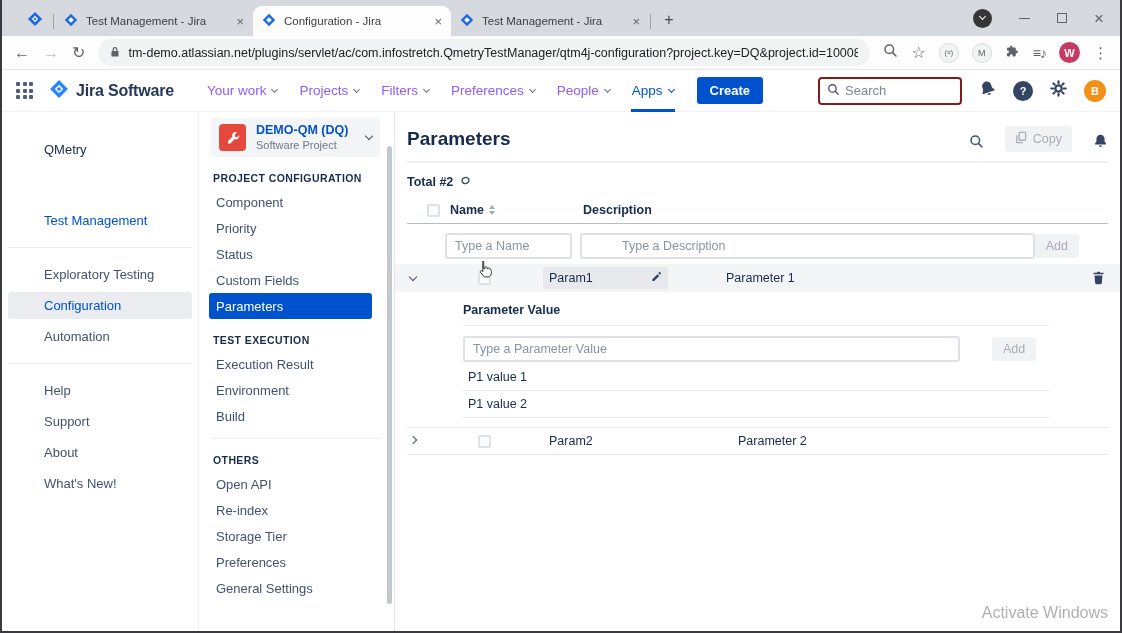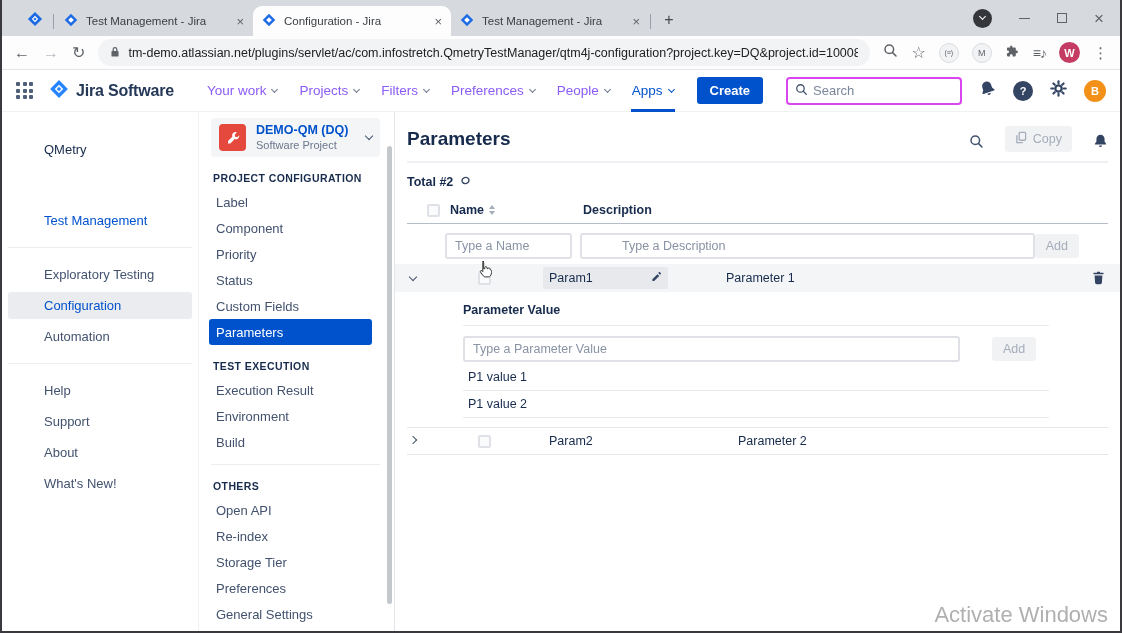--- a/index.html
+++ b/index.html
@@ -51,21 +51,21 @@
   .brand { display:flex; align-items:center; gap:7px; margin-right:22px; }
   .brand-name { font-size:16px; font-weight:bold; color:#253858; letter-spacing:-0.2px; }
   .nav-item { font-size:13.5px; color:#8b5cf6; display:flex; align-items:center; gap:6px; padding:0 11px; height:42px; position:relative; }
   .nav-item .chev { width:5px; height:5px; border-color:#6b778c; }
   .nav-item.active { color:#0052cc; }
   .nav-item.active .chev { border-color:#0052cc; }
   .nav-item.active::after { content:""; position:absolute; left:10px; right:10px; bottom:0; height:3px; background:#0052cc; }
   .create-btn { background:#0052cc; color:#fff; font-size:13px; font-weight:bold; border:none; border-radius:3px;
     padding:6px 13px; margin-left:12px; }
   .nav-right { margin-left:auto; display:flex; align-items:center; gap:17px; }
-  .search-box { width:176px; height:28px; border:2px solid #d946ef; border-radius:4px; background:#fff;
+  .search-box { width:144px; height:28px; border:2px solid #7f1d1d; border-radius:4px; background:#fff;
     display:flex; align-items:center; gap:5px; padding:0 7px; }
   .search-box input { border:none; outline:none; width:100%; font-size:13px; font-family:inherit; color:#172b4d; background:transparent; }
   .search-box input::placeholder { color:#7a869a; }
   .help-circle { width:20px; height:20px; border-radius:50%; background:#344563; color:#fff; font-size:11px; font-weight:bold;
     display:flex; align-items:center; justify-content:center; }
   .b-avatar { width:22px; height:22px; border-radius:50%; background:#f29018; color:#fff; font-size:11px; font-weight:bold;
     display:flex; align-items:center; justify-content:center; }
 
   
   .content { flex:1; display:flex; min-height:0; }
@@ -136,21 +136,21 @@
   .pv-label { font-weight:bold; color:#172b4d; }
   .pv-sep { height:1px; background:#e8eaee; margin-top:8px; }
   .pv-input-row { display:flex; align-items:center; margin-top:8px; height:30px; }
   .pv-input { width:497px; }
   .pv-add { margin:0; margin-left:32px; }
   .pv-row { height:27px; display:flex; align-items:center; padding-left:5px; border-bottom:1px solid #e8eaee; color:#172b4d; }
 
   .prow.second { margin-top:9px; border-top:1px solid #e4e7eb; border-bottom:1px solid #e4e7eb; }
 
   .cursor { position:absolute; left:82px; top:148px; pointer-events:none; }
-  .watermark { position:absolute; right:12px; bottom:3px; font-size:22px; color:#b0b0b0;margin-top:14px; }
+  .watermark { position:absolute; right:12px; bottom:9px; font-size:16px; color:#b0b0b0;margin-top:14px; }
 </style>
 </head>
 <body>
 
 <div class="window">
 
   <div class="tabstrip">
     <div class="pinned-tab">
       <span>
         <svg width="16" height="16" viewBox="0 0 18 18">
@@ -344,21 +344,20 @@
             </svg>
         </span>
         <span class="project-meta">
           <div class="project-name">DEMO-QM (DQ)</div>
           <div class="project-type">Software Project</div>
         </span>
         <i class="chev" style="border-color:#44546f"></i>
       </div>
 
       <div class="s2-section">PROJECT CONFIGURATION</div>
-      <div class="s2-item">Label</div>
       <div class="s2-item">Component</div>
       <div class="s2-item">Priority</div>
       <div class="s2-item">Status</div>
       <div class="s2-item">Custom Fields</div>
       <div class="s2-item selected">Parameters</div>
 
       <div class="s2-section">TEST EXECUTION</div>
       <div class="s2-item">Execution Result</div>
       <div class="s2-item">Environment</div>
       <div class="s2-item">Build</div>

